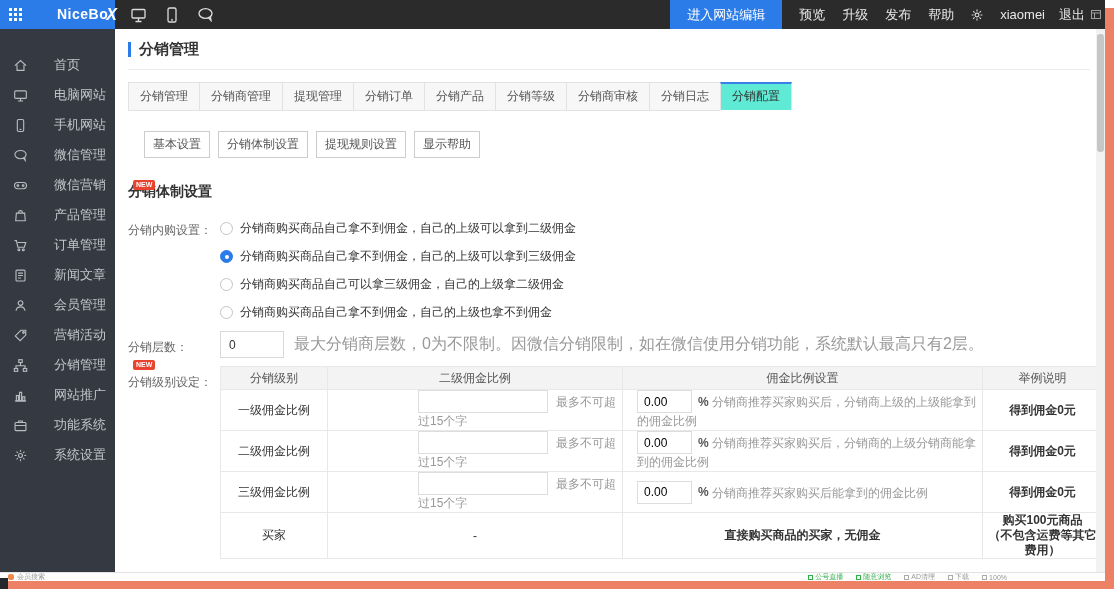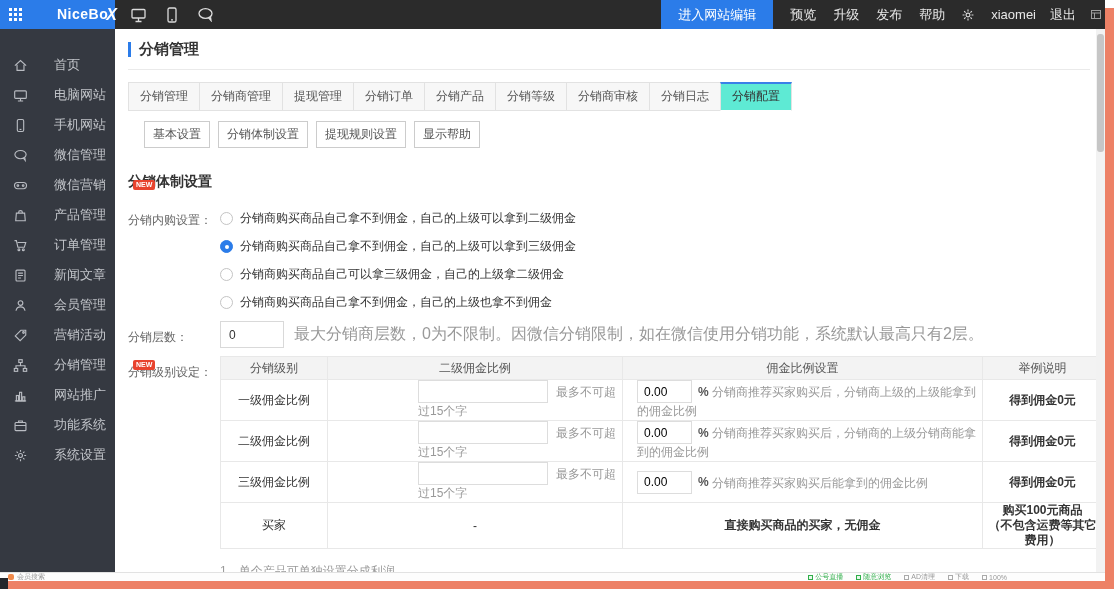--- a/index.html
+++ b/index.html
@@ -27,21 +27,21 @@
   .device-icons { display:flex; align-items:center; gap:19px; margin-left:15px; }
   .device-icons .ticon { cursor:pointer; }
   .topbar-right { margin-left:auto; display:flex; align-items:center; height:100%; }
   .edit-btn {
     height:100%; background:#2b7ce9; color:#fff; font-size:13px;
     display:flex; align-items:center; padding:0 17px; cursor:pointer; border:none;
   }
   .top-link { color:#e8e8e8; font-size:13px; margin-left:17px; cursor:pointer; text-decoration:none; }
   .top-gear { margin-left:16px; cursor:pointer; }
   .top-user { color:#e8e8e8; font-size:13px; margin-left:16px; cursor:pointer; }
-  .top-logout { color:#e8e8e8; font-size:13px; margin-left:14px; margin-right:15px; cursor:pointer; }
+  .top-logout { color:#e8e8e8; font-size:13px; margin-left:14px; margin-right:6px; cursor:pointer; }
   .mini-win { margin-right:4px; opacity:.8; cursor:pointer; }
 
   
   .sidebar {
     position:absolute; top:29px; left:0; width:115px; height:543px;
     background:#353941; padding-top:21px; z-index:4;
   }
   .side-item {
     height:30px; display:flex; align-items:center; padding-left:13px; gap:26px;
     color:#c2c5ca; font-size:13px; cursor:pointer; white-space:nowrap;
@@ -86,21 +86,21 @@
   .tab {
     padding:0 11px; height:29px; line-height:27px; text-align:center; font-size:12px;
     color:#555; background:#f7f7f7; border:1px solid #e2e2e2; margin-left:-1px; cursor:pointer;
     white-space:nowrap;
   }
   .tab:first-child { margin-left:0; }
   .tab.active {
     background:#5eead4; color:#333; border-top:2px solid #3a7fe8; border-bottom-color:#fff; line-height:25px;
   }
 
-  .subtabs { display:flex; gap:8px; margin-top:10px;padding-left:16px; }
+  .subtabs { display:flex; gap:8px; margin-top:20px;padding-left:16px; }
   .subtab {
     border:1px solid #ccc; background:#fff; font-size:12px; color:#555;
     padding:4px 8px; cursor:pointer; white-space:nowrap;
   }
 
   .section-h { margin-top:25px; font-size:14px; font-weight:bold; color:#333; }
 
   .form-row { display:flex; margin-top:13px; }
   .form-label {
     width:84px; flex-shrink:0; font-size:12px; color:#666; padding-top:8px;

